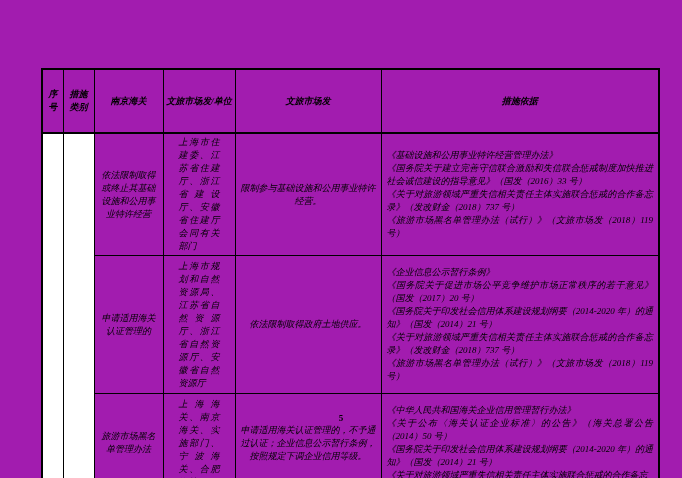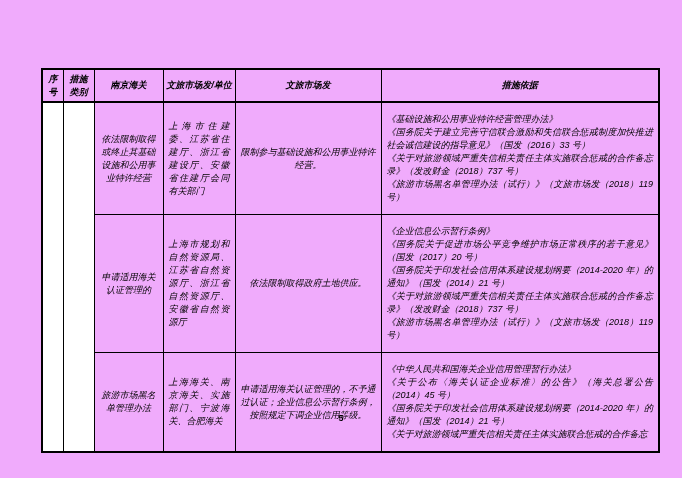--- a/index.html
+++ b/index.html
@@ -4,22 +4,22 @@
 <style>
   html, body {
     margin: 0;
     padding: 0;
     background: #ffffff;
   }
   .page {
     position: relative;
     width: 682px;
     height: 478px;
-    background: #f0abfc;
-    font-family: Liberation Sans, sans-serif;
+    background: #a21caf;
+    font-family: Liberation Serif, serif;
     color: #000000;
     overflow: hidden;
   }
   table.main-table {
     position: absolute;
     left: 41px;
     top: 68px;
     width: 617px;
     border-collapse: collapse;
     table-layout: fixed;
@@ -37,31 +37,31 @@
     border: 2px solid #000000;
   }
   table.main-table thead th {
     border-bottom: 2px solid #000000;
     font-weight: bold;
     text-align: center;
     vertical-align: middle;
     padding: 2px 1px;
   }
   .hdr-inner-1 { width: 10px; margin: 0 auto; }
-  .hdr-inner-2 { width: 19px; margin: 0 auto; }
+  .hdr-inner-2 { width: 19px; margin: 16px auto; }
   td.cell-measure, td.cell-item {
     text-align: center;
     vertical-align: middle;
     padding: 2px 4px;
   }
   td.cell-dept {
     text-align: justify;
     text-justify: inter-character;
     vertical-align: middle;
-    padding: 2px 5px;
+    padding: 2px 15px;
   }
   td.cell-basis {
     text-align: left;
     vertical-align: middle;
     padding: 10px 5px;
   }
   td.cell-basis .basis-item {
     text-align: justify;
     text-justify: inter-character;
   }
@@ -134,21 +134,21 @@
           <div class="basis-item">《关于对旅游领域严重失信相关责任主体实施联合惩戒的合作备忘录》（发改财金（2018）737 号）</div>
           <div class="basis-item">《旅游市场黑名单管理办法（试行）》（文旅市场发（2018）119 号）</div>
         </td>
       </tr>
       <tr class="body-row-3">
         <td class="cell-measure">旅游市场黑名单管理办法</td>
         <td class="cell-dept">上海海关、南京海关、实施部门、宁波海关、合肥海关</td>
         <td class="cell-item">申请适用海关认证管理的，不予通过认证；企业信息公示暂行条例，按照规定下调企业信用等级。</td>
         <td class="cell-basis">
           <div class="basis-item">《中华人民共和国海关企业信用管理暂行办法》</div>
-          <div class="basis-item">《关于公布〈海关认证企业标准〉的公告》（海关总署公告（2014）45 号）</div>
+          <div class="basis-item">《关于公布〈海关认证企业标准〉的公告》（海关总署公告（2014）50 号）</div>
           <div class="basis-item">《国务院关于印发社会信用体系建设规划纲要（2014-2020 年）的通知》（国发（2014）21 号）</div>
           <div class="basis-item">《关于对旅游领域严重失信相关责任主体实施联合惩戒的合作备忘</div>
         </td>
       </tr>
     </tbody>
   </table>
 
   <div class="page-number">5</div>
 
 </div>

